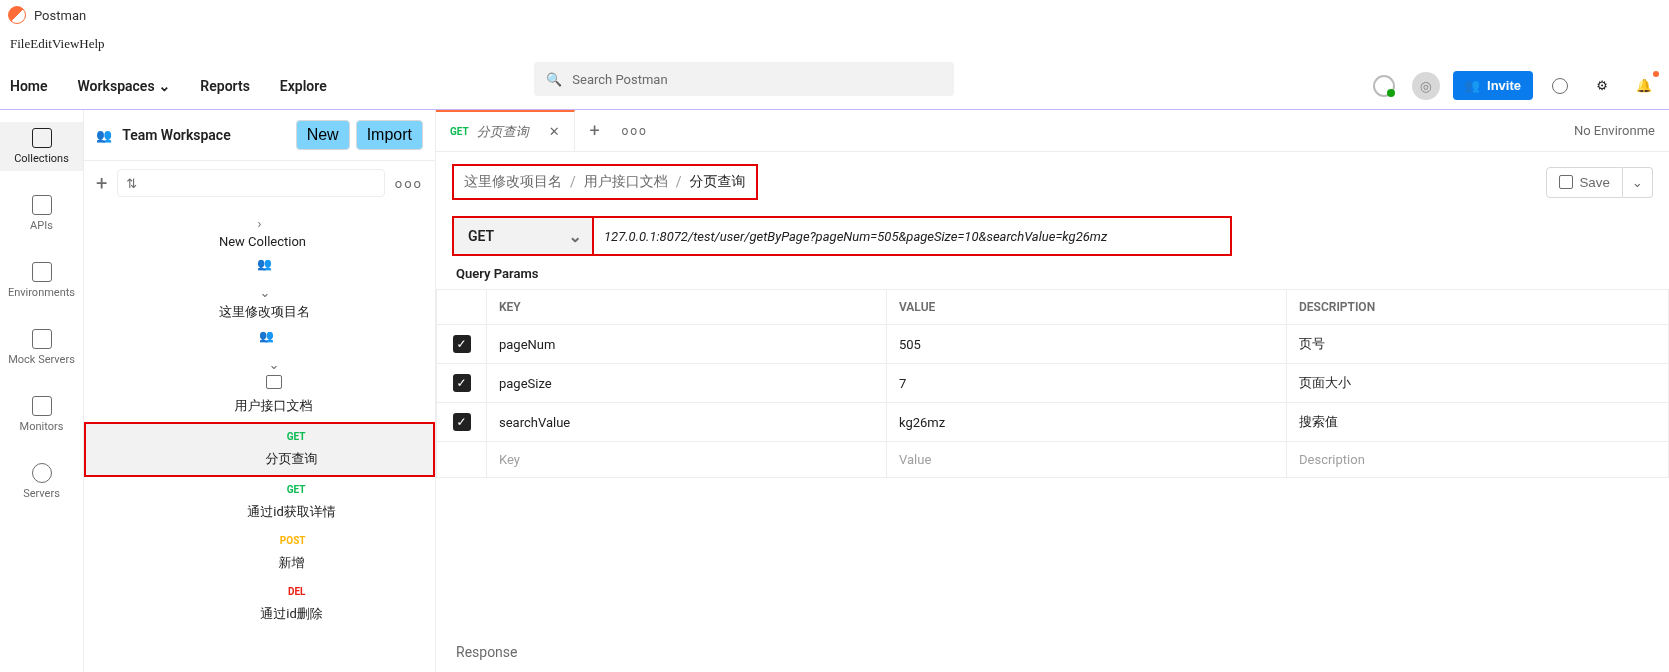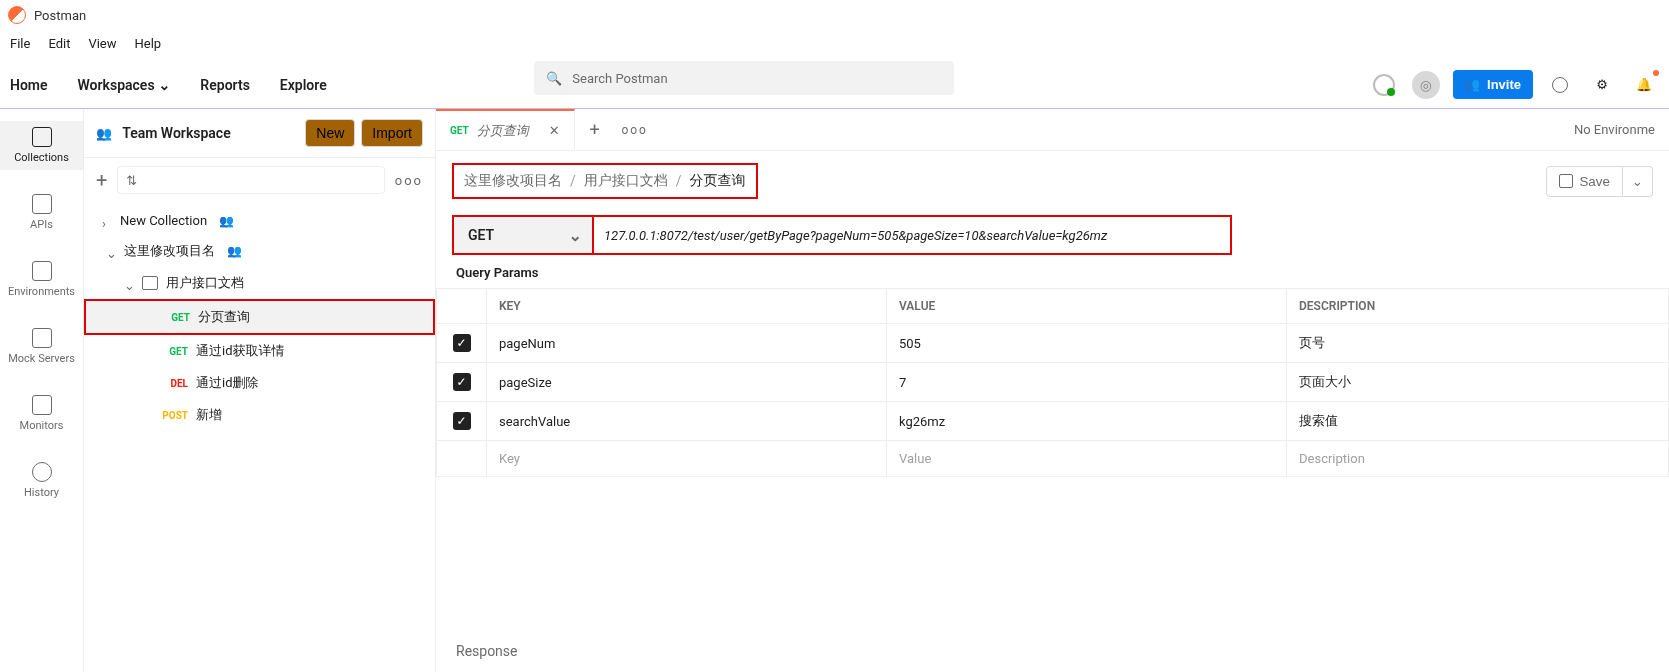--- a/index.html
+++ b/index.html
@@ -1,20 +1,20 @@
 <!DOCTYPE html>
 <html><head>
 <meta charset="utf-8">
 <style>
 * { box-sizing: border-box; margin: 0; padding: 0; }
 body { font-family: -apple-system, BlinkMacSystemFont, "Segoe UI", Roboto, sans-serif; font-size: 13px; color: #212121; background: #fff; width: 1669px; height: 672px; overflow: hidden; }
 .title-bar { display: flex; align-items: center; padding: 6px 8px; gap: 8px; }
 .title-bar .logo { width: 18px; height: 18px; border-radius: 50%; background: linear-gradient(135deg, #ff6c37 50%, #fff 50%); border: 1px solid #ff6c37; }
 .title-bar .app-name { font-size: 13px; color: #333; }
-.menu-bar { display: flex; gap: 18px; padding: 6px 10px 10px 10px; }
+.menu-bar { display: flex; padding: 6px 10px 10px 10px; font-family: Liberation Serif, serif; }
 .menu-bar span { cursor: pointer; }
 .top-nav { display: flex; height: 48px; border-bottom: 1px solid #c4b5fd; padding: 0 10px; }
 .top-nav .nav-left { display: flex; gap: 30px; align-items: center; }
 .top-nav .nav-item { font-size: 14px; font-weight: 600; cursor: pointer; display: flex; align-items: center; gap: 4px; }
 .search-box { margin-left: auto; margin-right: auto; width: 420px; height: 34px; background: #f2f2f2; border-radius: 4px; display: flex; align-items: center; padding: 0 12px; gap: 10px; color: #6b6b6b; }
 .top-right { margin-left: auto; display: flex; align-items: center; gap: 12px; }
 .icon-btn { width: 30px; height: 30px; display: flex; align-items: center; justify-content: center; border-radius: 4px; cursor: pointer; }
 .cloud-icon { width: 22px; height: 22px; border: 2px solid #bbb; border-radius: 50%; position: relative; }
 .cloud-icon::after { content: ''; position: absolute; width: 8px; height: 8px; background: #13a10e; border-radius: 50%; right: -2px; bottom: -2px; }
 .avatar { width: 28px; height: 28px; border-radius: 50%; background: #d8d8d8; display:flex; align-items:center; justify-content:center; color:#888; font-size:14px; }
@@ -22,27 +22,27 @@
 .bell-dot { width:6px;height:6px;background:#ff6c37;border-radius:50%;position:absolute;top:0;right:0; }
 .main { display: flex; height: calc(672px - 24px - 32px - 48px); }
 .icon-rail { width: 84px; border-right: 1px solid #ededed; display:flex; flex-direction:column; align-items:center; padding-top: 12px; gap: 18px; }
 .rail-item { display:flex; flex-direction:column; align-items:center; gap:4px; color:#6b6b6b; font-size:11px; cursor:pointer; width:100%; padding:6px 0; }
 .rail-item.active { background:#f2f2f2; color:#212121; }
 .rail-item .ri-icon { width:20px; height:20px; border:1.5px solid currentColor; border-radius:3px; }
 .sidebar { width: 352px; border-right: 1px solid #ededed; display:flex; flex-direction:column; }
 .ws-header { display:flex; align-items:center; padding: 10px 12px; gap:10px; border-bottom:1px solid #ededed; }
 .ws-header .ws-name { font-weight:600; font-size:14px; }
 .ws-header .btns { margin-left:auto; display:flex; gap:6px; }
-.pill-btn { border:1px solid #d8d8d8; background:#a16207; border-radius:4px; padding:5px 10px; font-size:14px; cursor:pointer; }
+.pill-btn { border:1px solid #d8d8d8; background:#7dd3fc; border-radius:4px; padding:5px 10px; font-size:16px; cursor:pointer; }
 .sb-tools { display:flex; align-items:center; padding:8px 12px; gap:10px; }
 .plus { font-size:20px; color:#6b6b6b; cursor:pointer; }
 .filter-box { flex:1; border:1px solid #ededed; border-radius:4px; height:28px; display:flex; align-items:center; padding:0 8px; color:#6b6b6b; }
 .more-h { color:#6b6b6b; letter-spacing:2px; cursor:pointer; }
 .tree { padding: 4px 0; font-size:13px; }
-.tree-row { display:flex; align-items:center; gap:8px; padding:7px 12px 7px 18px; cursor:pointer; }
+.tree-row { display:flex; align-items:center; gap:8px; padding:7px 12px 7px 18px; cursor:pointer;flex-direction:column; }
 .tree-row.inset1 { padding-left:22px; }
 .tree-row.inset2 { padding-left:40px; }
 .tree-row.inset3 { padding-left:76px; }
 .tree-row.selected { background:#f2f2f2; }
 .caret { width:10px; height:10px; display:inline-block; }
 .caret.right::before { content:'›'; color:#6b6b6b; }
 .caret.down::before { content:'⌄'; color:#6b6b6b; }
 .folder-ic { width:16px; height:14px; border:1.2px solid #6b6b6b; border-radius:2px; }
 .method { font-size:10px; font-weight:700; width:28px; text-align:right; }
 .m-get { color:#0cbb52; }
@@ -153,21 +153,21 @@
     <div class="rail-item">
         <div class="ri-icon"></div>
         <span>Mock Servers</span>
       </div>
     <div class="rail-item">
         <div class="ri-icon"></div>
         <span>Monitors</span>
       </div>
     <div class="rail-item">
         <div class="ri-icon" style="border-radius:50%"></div>
-        <span>History</span>
+        <span>Servers</span>
       </div>
   </div>
 
   <div class="sidebar">
     <div class="ws-header">
       <span>👥</span>
       <span class="ws-name">Team Workspace</span>
       <div class="btns">
         <button class="pill-btn">New</button>
         <button class="pill-btn">Import</button>
@@ -198,26 +198,26 @@
         </div>
       <div class="tree-row inset3 selected red-box">
           <span class="method m-get">GET</span>
           <span>分页查询</span>
         </div>
       <div class="tree-row inset3">
           <span class="method m-get">GET</span>
           <span>通过id获取详情</span>
         </div>
       <div class="tree-row inset3">
+          <span class="method m-post">POST</span>
+          <span>新增</span>
+        </div>
+      <div class="tree-row inset3">
           <span class="method m-del">DEL</span>
           <span>通过id删除</span>
-        </div>
-      <div class="tree-row inset3">
-          <span class="method m-post">POST</span>
-          <span>新增</span>
         </div>
     </div>
   </div>
 
   <div class="content">
     <div class="content-inner">
       <div class="tabs-row">
         <div class="tab">
           <span class="tab-method m-get">GET</span>
           <span>分页查询</span>

